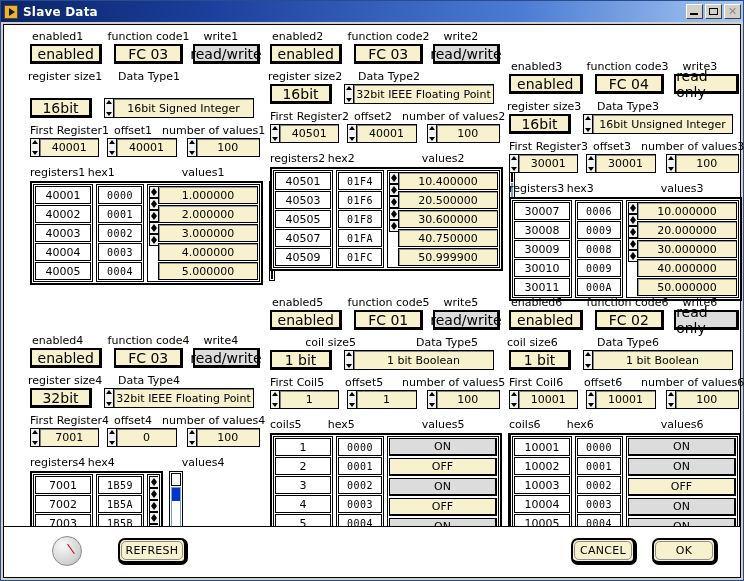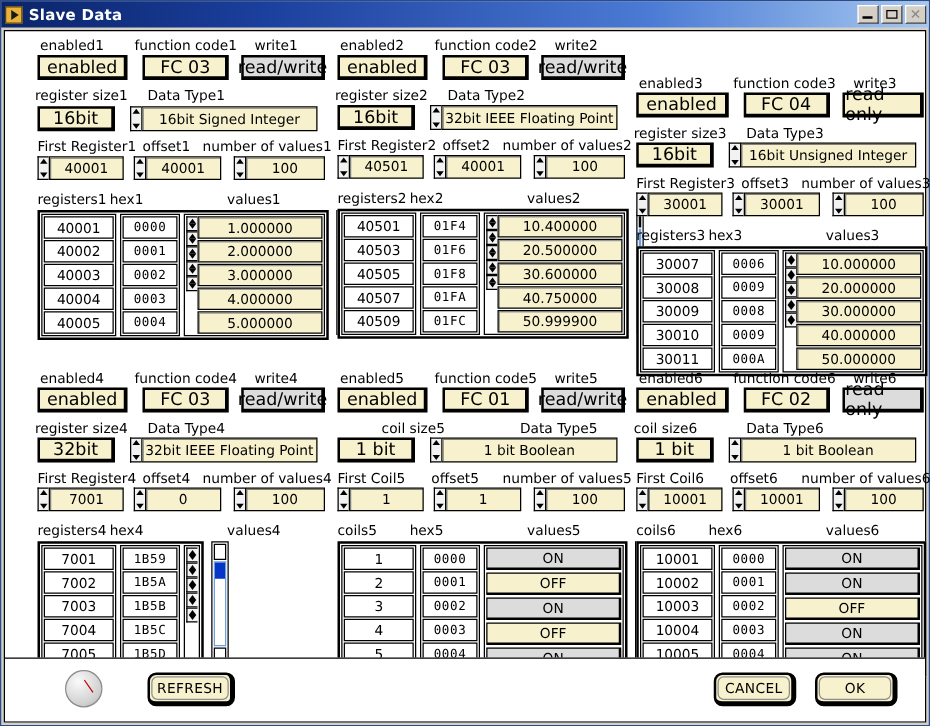--- a/index.html
+++ b/index.html
@@ -317,21 +317,21 @@
           <div class="row" style="gap: 0px; margin-bottom: 1px;">
             <div class="lbl" style="width: 90px; padding-left: 10px;">enabled1</div>
             <div class="lbl" style="width: 82px; padding-left: 3px;">function code1</div>
             <div class="lbl" style="width: 70px; padding-left: 14px;">write1</div>
           </div>
           <div class="row" style="gap: 0px; margin-bottom: 7px;">
             <div class="btn3d" style="width: 76px; margin-left: 8px;">enabled</div>
             <div class="btn3d" style="width: 72px; margin-left: 12px;">FC 03</div>
             <div class="btn3d silver" style="width: 67px; margin-left: 10px;">read/write</div>
           </div>
-          <div class="row" style="margin-bottom: 2px;">
+          <div class="row" style="margin-bottom: 15px;">
             <div class="lbl" style="width: 88px; padding-left: 6px;">register size1</div>
             <div class="lbl" style="width: 120px; padding-left: 2px;">Data Type1</div>
           </div>
           <div class="row" style="margin-bottom: 7px; align-items: stretch;">
             <div class="btn3d" style="width: 62px; margin-left: 8px;">16bit</div>
             <div class="numwrap" style="margin-left: 12px; width: 150px; height: 20px;">
               <div class="spin">
                 <i class="up"></i>
                 <i class="dn"></i>
               </div>
@@ -657,21 +657,21 @@
                   <div class="cell val" style="width: 100px;">20.000000</div>
                   <div class="cell val" style="width: 100px;">30.000000</div>
                   <div class="cell val" style="width: 100px;">40.000000</div>
                   <div class="cell val" style="width: 100px;">50.000000</div>
                 </div>
               </div>
             </div>
           </div>
         </div>
         <div class="group" style="left: 18px; top: 272px;">
-          <div class="row" style="gap: 0px; margin-bottom: 1px;">
+          <div class="row" style="gap: 0px; margin-bottom: 1px; margin-top: 38px;">
             <div class="lbl" style="width: 90px; padding-left: 10px;">enabled4</div>
             <div class="lbl" style="width: 82px; padding-left: 3px;">function code4</div>
             <div class="lbl" style="width: 70px; padding-left: 14px;">write4</div>
           </div>
           <div class="row" style="gap: 0px; margin-bottom: 7px;">
             <div class="btn3d" style="width: 76px; margin-left: 8px;">enabled</div>
             <div class="btn3d" style="width: 72px; margin-left: 12px;">FC 03</div>
             <div class="btn3d silver" style="width: 67px; margin-left: 10px;">read/write</div>
           </div>
           <div class="row" style="margin-bottom: 1px;">

